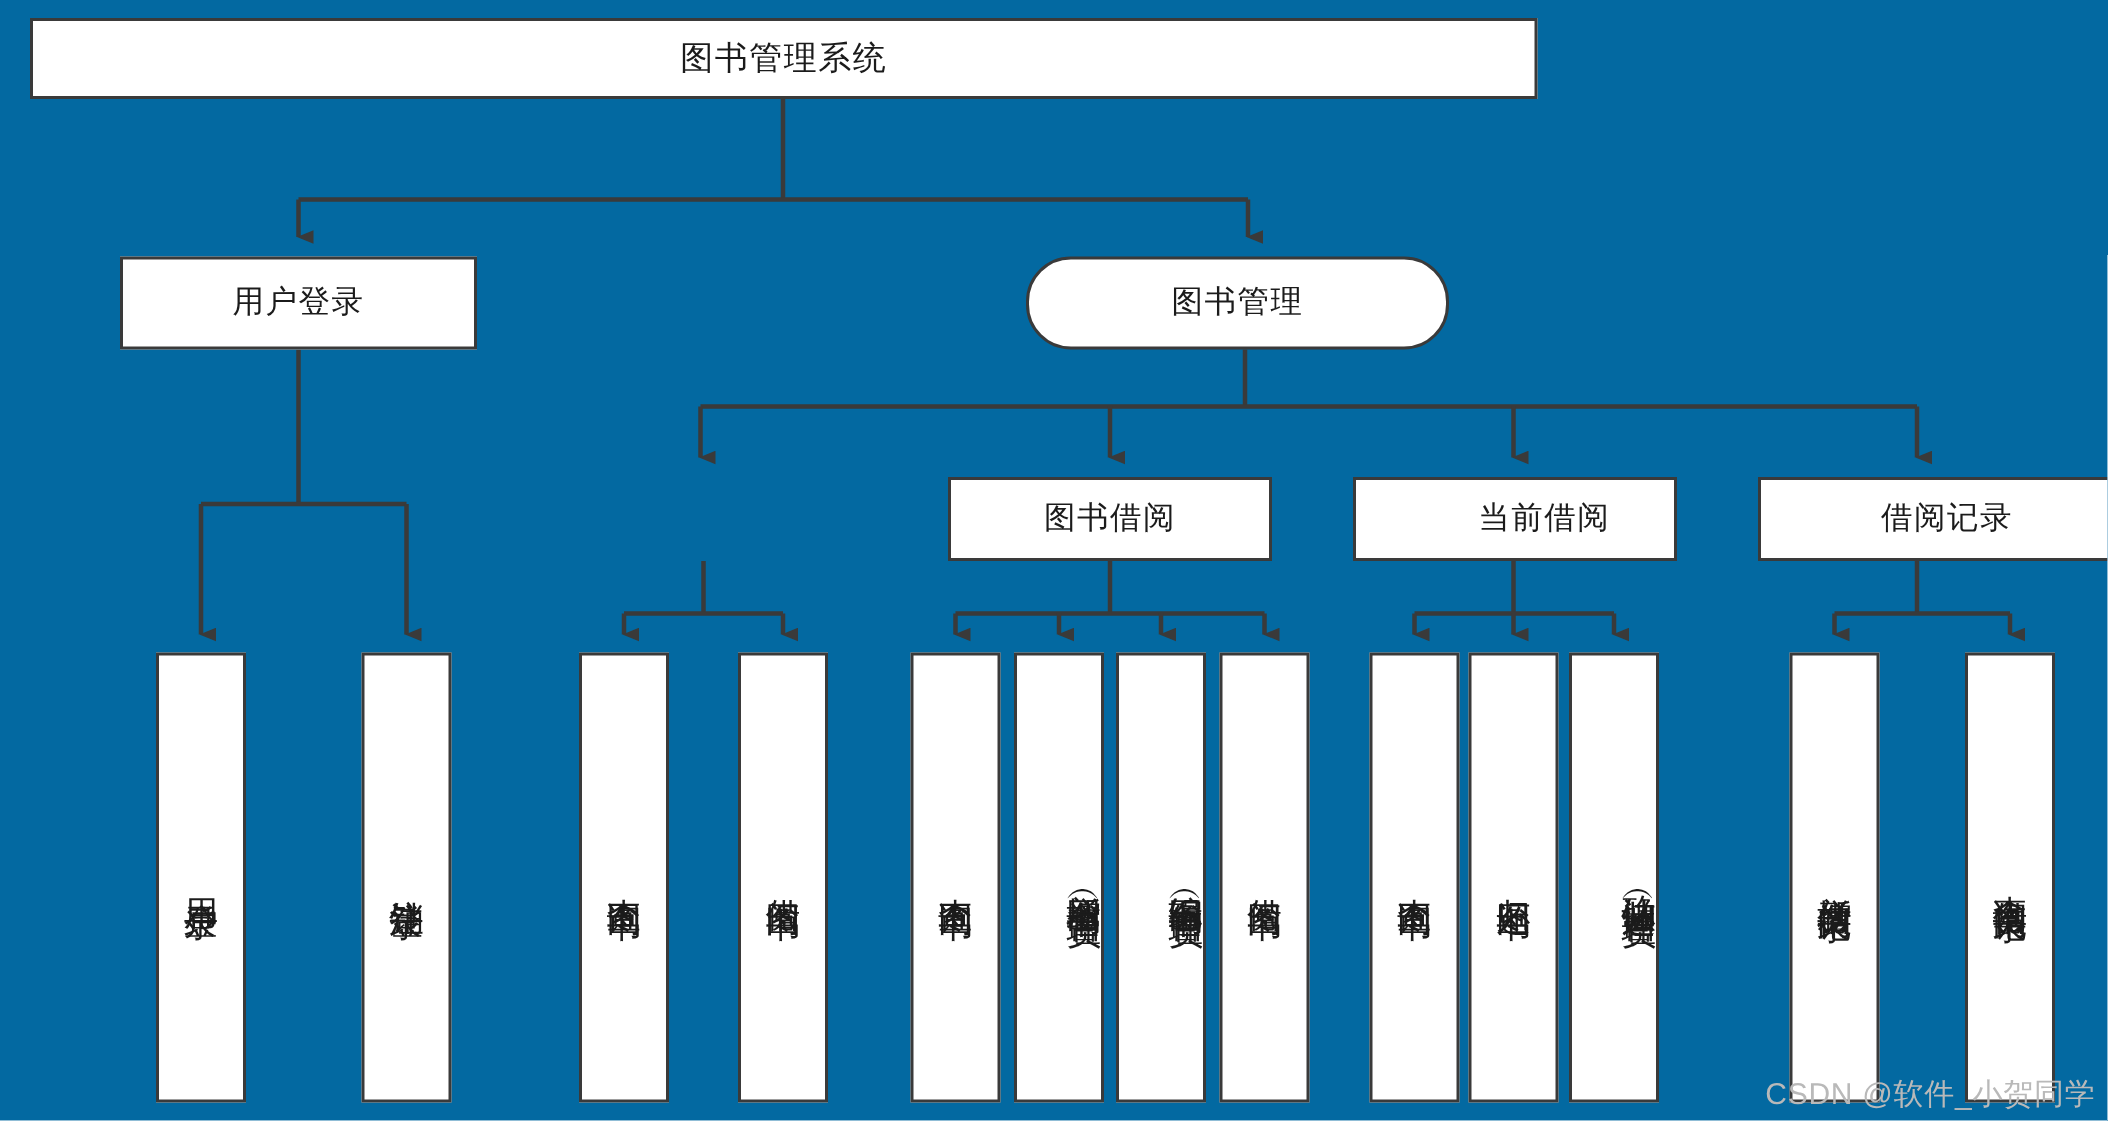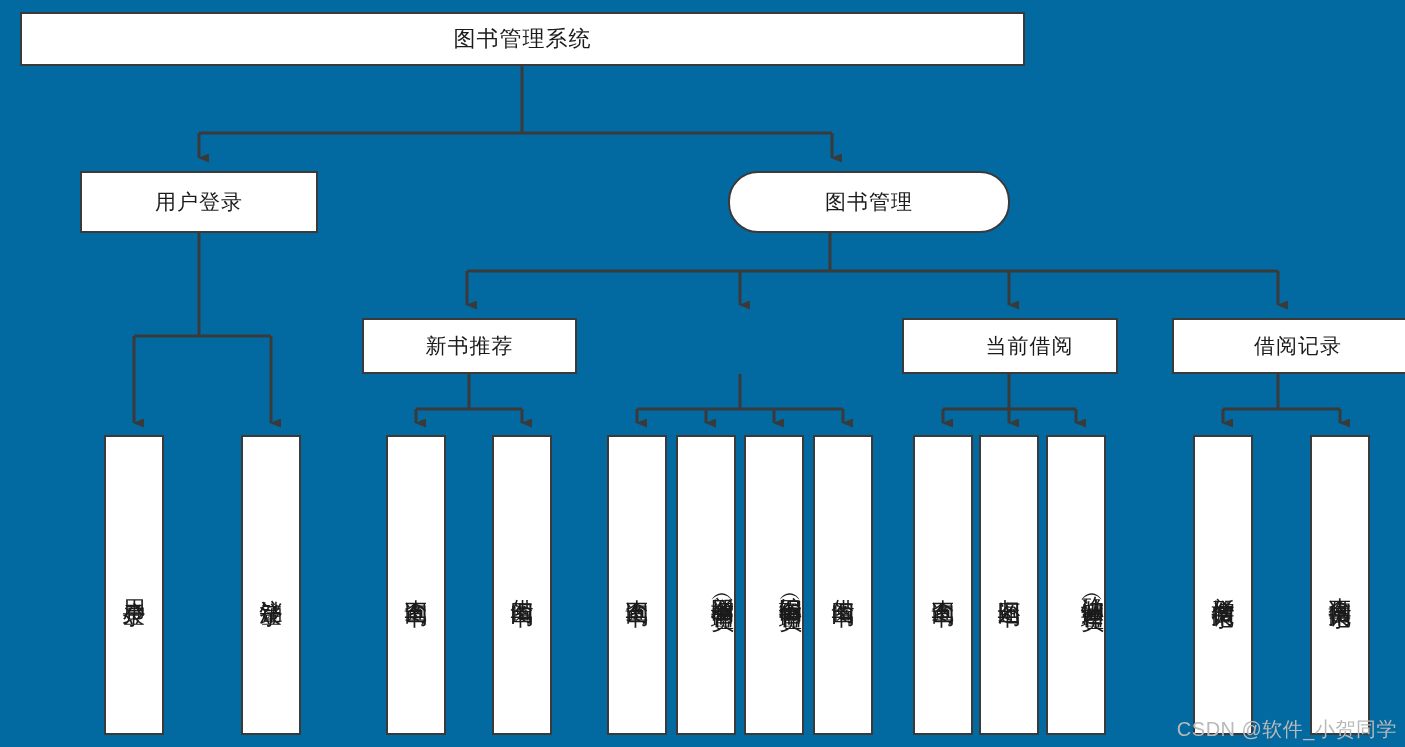--- a/index.html
+++ b/index.html
@@ -134,26 +134,26 @@
     </g>
   </svg>
 
   <div class="node h root" style="left:20px; top:12px; width:1005px; height:54px;">
     <span>图书管理系统</span>
   </div>
 
   <div class="node h" style="left:80px; top:171px; width:238px; height:62px;">
     <span>用户登录</span>
   </div>
-  <div class="node h" style="left:728px; top:171px; width:282px; height:62px;border-radius:30px;">
+  <div class="node h" style="left:684px; top:171px; width:282px; height:62px;border-radius:30px;">
     <span>图书管理</span>
   </div>
 
-  <div class="node h" style="left:362px; top:318px; width:215px; height:56px;">
-    <span>新书推荐</span>
+  <div class="node h" style="left:632px; top:318px; width:216px; height:56px;">
+    <span>图书借阅</span>
   </div>
   <div class="node h" style="left:902px; top:318px; width:216px; height:56px;padding-left:39px;">
     <span>当前借阅</span>
   </div>
   <div class="node h" style="left:1172px; top:318px; width:252px; height:56px;">
     <span>借阅记录</span>
   </div>
 
   <div class="node v centered" style="left:104px; top:435px; width:60px; height:300px;">
     <span class="vlabel">用户登录</span>

